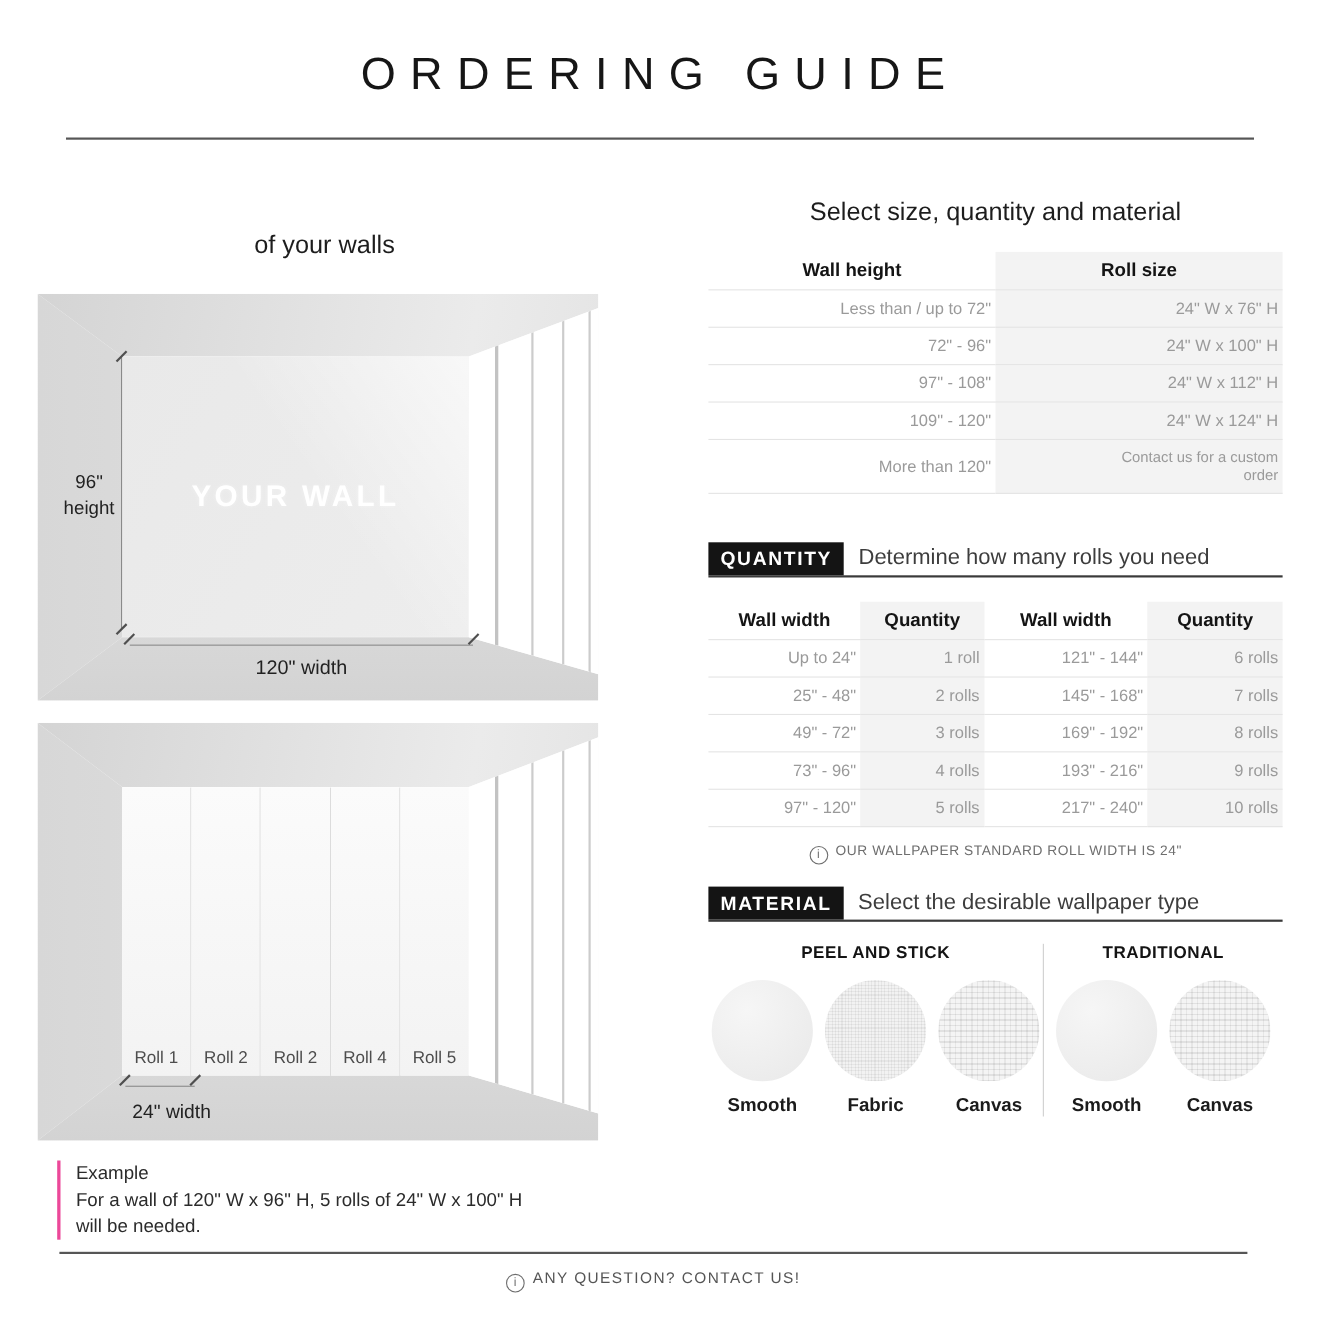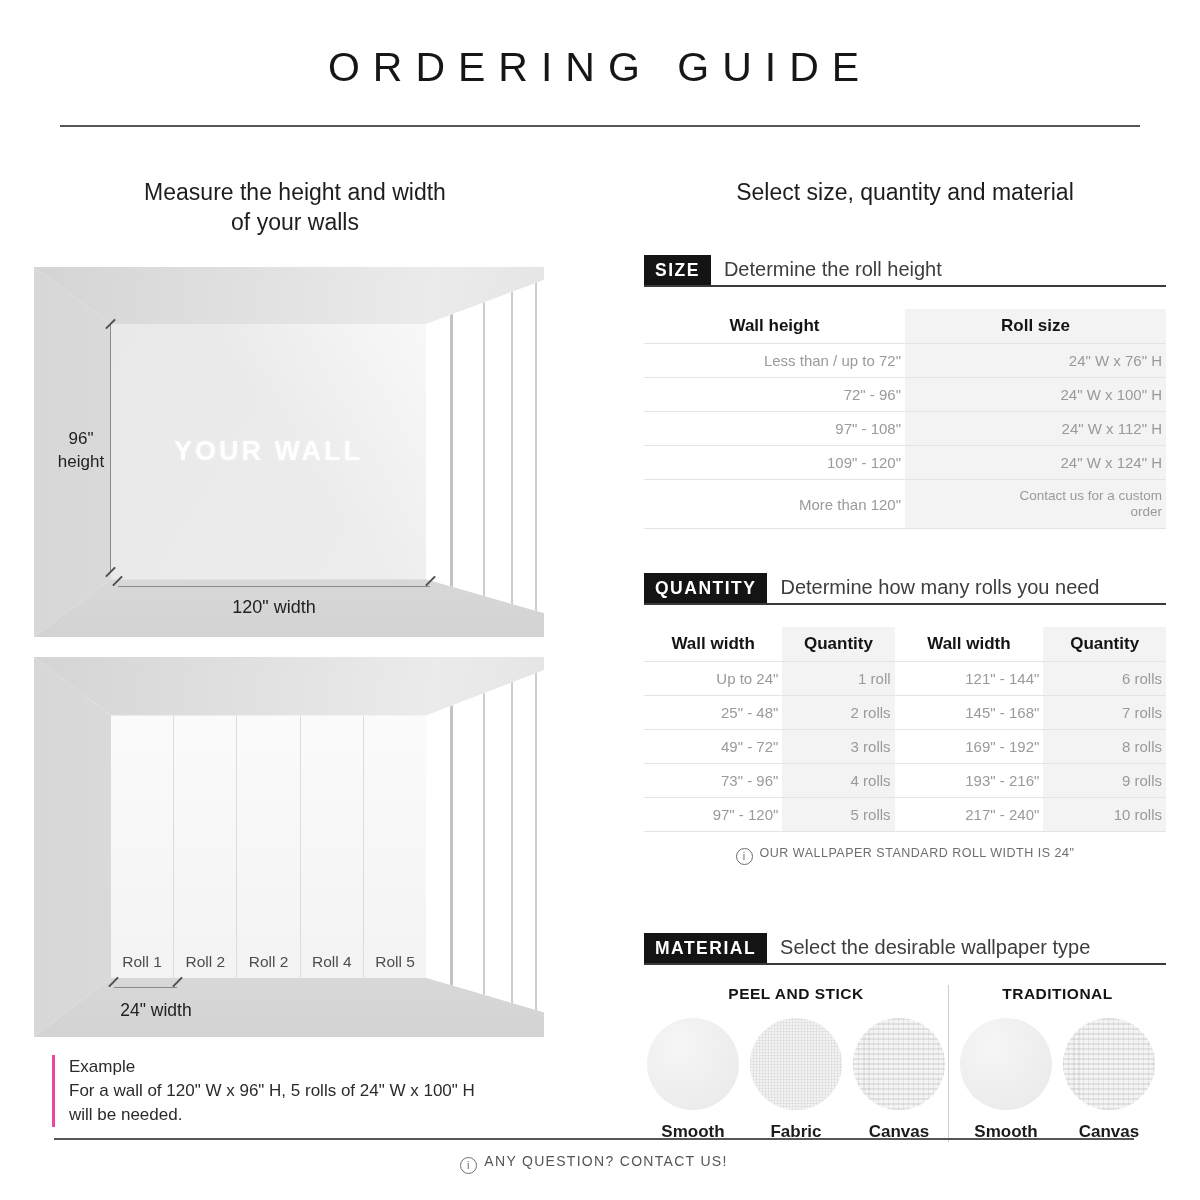--- a/index.html
+++ b/index.html
@@ -76,21 +76,21 @@
   .example { margin-top:18px; margin-left:18px; border-left:3px solid #ec4899; padding-left:14px;
              font-size:17px; line-height:24px; color:#2b2b2b; }
 
   
   .section-head { display:flex; align-items:flex-end; border-bottom:2px solid #3a3a3a; }
   .badge { background:#141414; color:#ffffff; font-size:17.5px; font-weight:600;
            letter-spacing:1.5px; padding:5px 11px 4px; }
   .section-title { font-size:20px; color:#3d3d3d; padding:0 0 4px 13px; white-space:nowrap; }
   .sec-size { margin-top:48px; }
   .sec-qty  { margin-top:44px; }
-  .sec-mat  { margin-top:68px; }
+  .sec-mat  { margin-top:20px; }
 
   table.tbl { width:100%; border-collapse:collapse; margin-top:22px;
               border-bottom:1px solid #e4e4e4; }
   .tbl th { font-size:17px; font-weight:700; color:#141414; padding:7px 4px; text-align:center; }
   .tbl td { font-size:15px; color:#9a9a9a; padding:8px 4px; text-align:right;
             border-top:1px solid #e4e4e4; }
   .shade { background:#f3f3f3; }
   .wrap-cell { display:inline-block; max-width:150px; font-size:13.5px; line-height:16px; }
 
   .note-row { margin-top:14px; text-align:center; font-size:12.5px; letter-spacing:0.5px;
@@ -129,21 +129,21 @@
 
 <div class="page">
 
   <div class="title">ORDERING GUIDE</div>
   <div class="rule top-rule"></div>
 
   <div class="columns">
 
     <div class="col-left">
       <div class="col-heading">
-        <span>Measure the height and width</span><br>
+        <br>
         <span>of your walls</span>
       </div>
 
       <div class="room">
         <div class="r-layer r-left-wall"></div>
         <div class="r-layer r-ceiling"></div>
         <div class="r-layer r-floor"></div>
         <div class="r-layer r-window">
           <div class="mullion m0"></div>
           <div class="mullion m1"></div>
@@ -195,24 +195,20 @@
       <div class="example">
         <span>Example</span><br>
         <span>For a wall of 120" W x 96" H, 5 rolls of 24" W x 100" H</span><br>
         <span>will be needed.</span>
       </div>
     </div>
 
     <div class="col-right">
       <div class="col-heading">Select size, quantity and material</div>
 
-      <div class="section-head sec-size">
-        <span class="badge">SIZE</span>
-        <span class="section-title">Determine the roll height</span>
-      </div>
       <table class="tbl">
         <colgroup>
             <col style="width:50%">
             <col style="width:50%">
           </colgroup>
         <thead>
           <tr>
             <th>Wall height</th>
             <th class="shade">Roll size</th>
           </tr>

